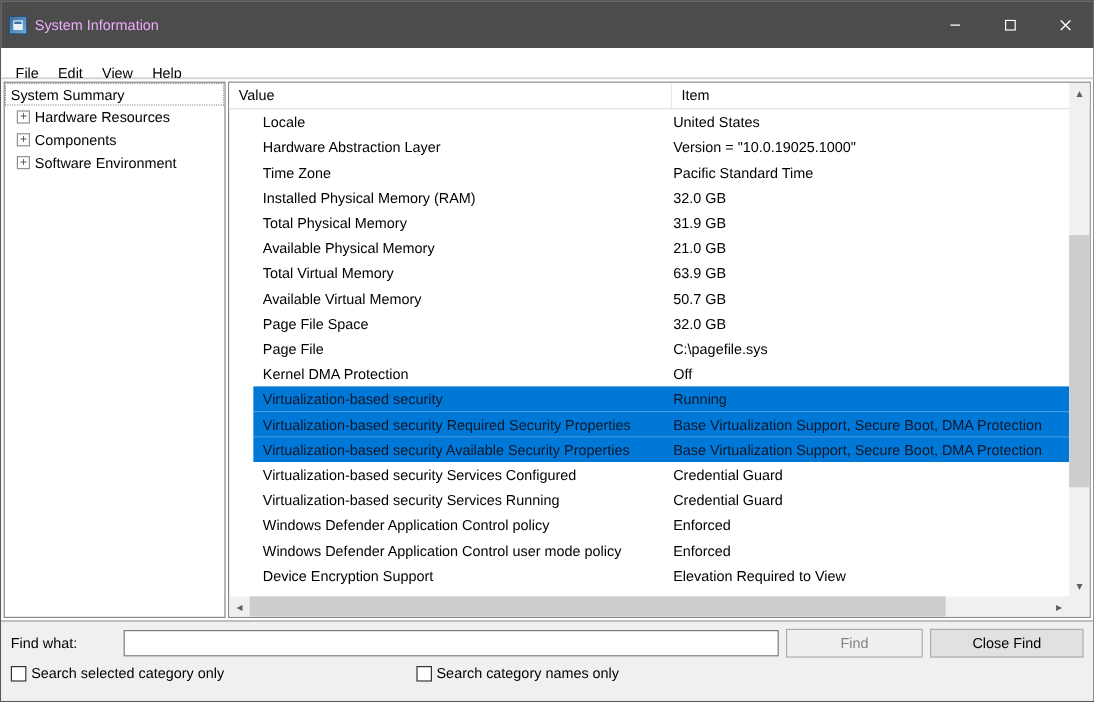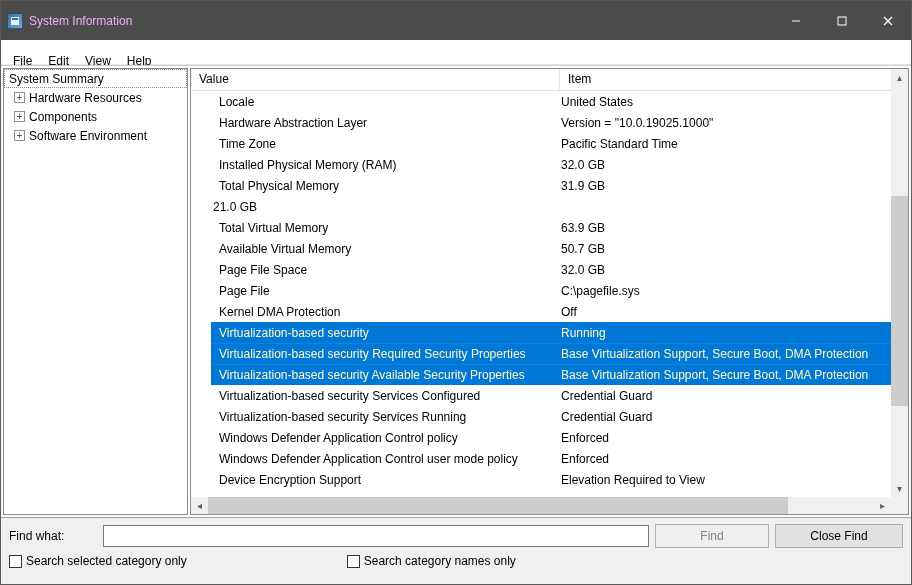--- a/index.html
+++ b/index.html
@@ -24,21 +24,21 @@
   .tree-expander { width:11px;height:11px;border:1px solid #919191;margin-right:4px;display:flex;align-items:center;justify-content:center;font-size:10px;line-height:1;background:#fff;color:#555;}
   .list-pane { flex:1; border:1px solid #888; margin:2px 2px 2px 1px; background:#fff; position:relative; overflow:hidden;}
   .list-header { display:flex; height:22px; border-bottom:1px solid #e0e0e0; background:#fff;}
   .list-header-cell { padding:3px 8px; font-size:12px; border-right:1px solid #e8e8e8;}
   .col-item { width:348px; }
   .col-value { flex:1; }
   .list-body { position:absolute; top:22px; bottom:17px; left:0; right:17px; overflow:hidden;margin-left:20px;}
   .row { display:flex; height:21px; align-items:center; font-size:12px;}
   .row .cell-item { width:348px; padding-left:8px; white-space:nowrap; overflow:hidden;}
   .row .cell-value { flex:1; padding-left:2px; white-space:nowrap; overflow:hidden;}
-  .row.selected { background:#0078d7; color:#fef9c3; }
+  .row.selected { background:#0078d7; color:#0f172a; }
   .row.selected + .row.selected{border-top:1px solid rgba(255,255,255,.08);}
   .redacted { display:inline-block; width:92px; height:14px; background:#000;}
   
   .vscroll { position:absolute; top:0; right:0; width:17px; bottom:17px; background:#f0f0f0; display:flex; flex-direction:column;}
   .vscroll .arrow{height:17px;display:flex;align-items:center;justify-content:center;color:#606060;font-size:10px;}
   .vscroll .track{flex:1;position:relative;}
   .vscroll .thumb{position:absolute;left:0;right:0;top:110px;height:210px;background:#cdcdcd;}
   .hscroll { position:absolute; left:0; right:17px; bottom:0; height:17px; background:#f0f0f0; display:flex;}
   .hscroll .arrow{width:17px;display:flex;align-items:center;justify-content:center;color:#606060;font-size:10px;}
   .hscroll .track{flex:1;position:relative;}
@@ -138,20 +138,21 @@
           </div>
           <div class="row">
             <div class="cell-item">Installed Physical Memory (RAM)</div>
             <div class="cell-value">32.0 GB</div>
           </div>
           <div class="row">
             <div class="cell-item">Total Physical Memory</div>
             <div class="cell-value">31.9 GB</div>
           </div>
           <div class="row">
+            <div class="cell-item">Available Physical Memory</div>
             <div class="cell-value">21.0 GB</div>
           </div>
           <div class="row">
             <div class="cell-item">Total Virtual Memory</div>
             <div class="cell-value">63.9 GB</div>
           </div>
           <div class="row">
             <div class="cell-item">Available Virtual Memory</div>
             <div class="cell-value">50.7 GB</div>
           </div>

